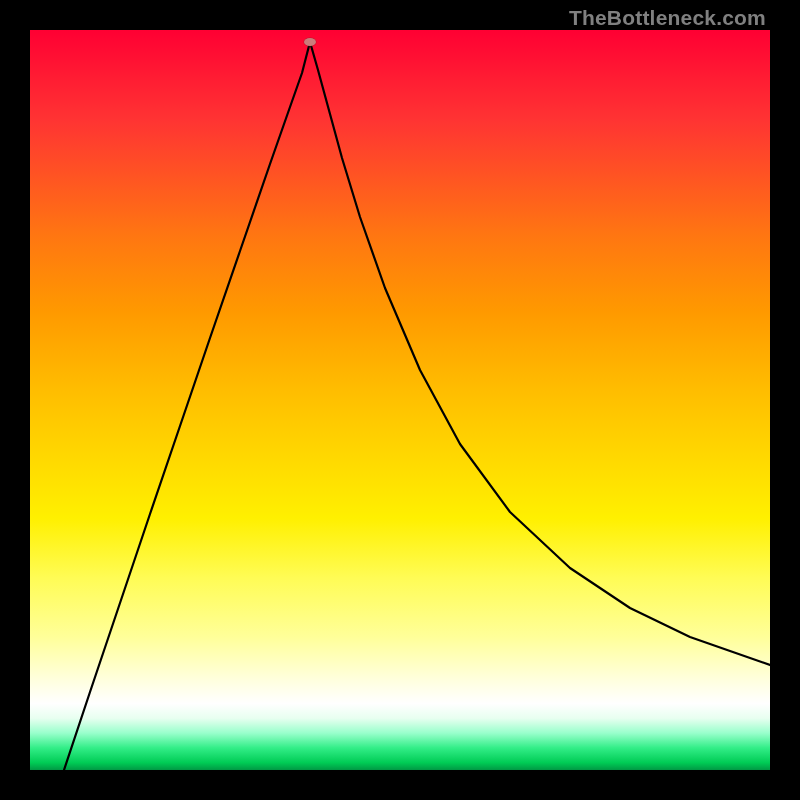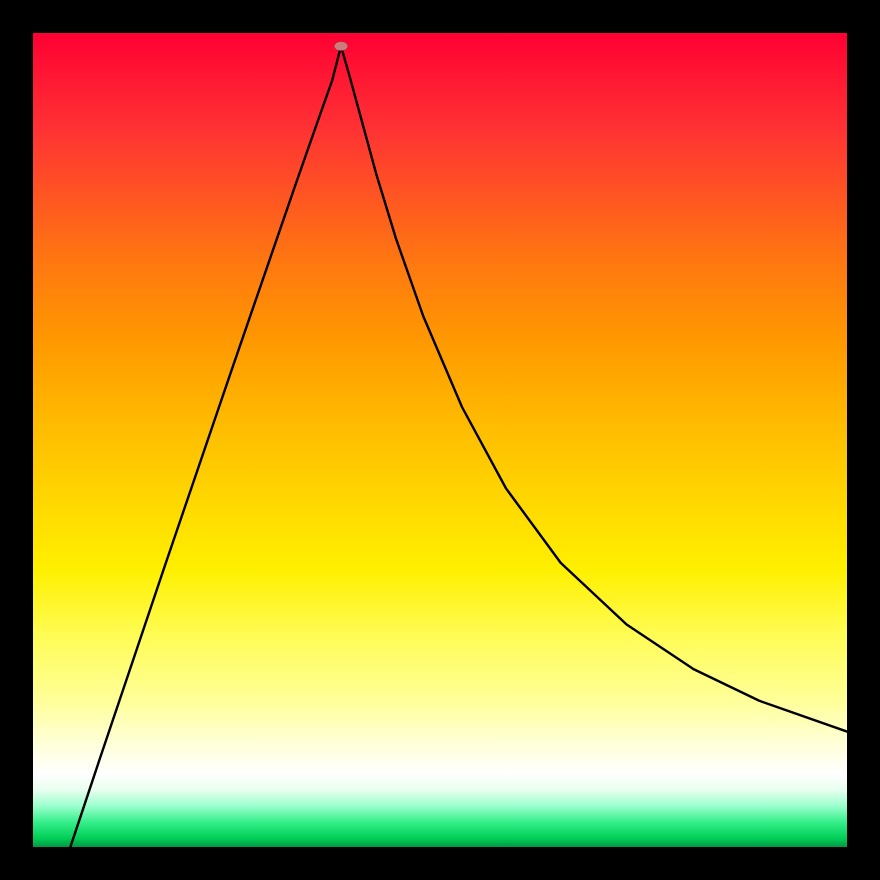--- a/index.html
+++ b/index.html
@@ -75,13 +75,14 @@
 <div class="frame">
   <div class="plot-area">
 
     <svg class="curve-svg" viewBox="0 0 740 740" preserveAspectRatio="none">
       <path id="curve-path" class="curve-path" d="M34 740 L60 662 L90 573 L120 484 L150 396 L180 308 L210 221 L240 134 L260 77 L272 43 L280 12 L288 40 L300 84 L312 128 L330 187 L355 258 L390 340 L430 414 L480 482 L540 538 L600 578 L660 607 L740 635"></path>
     </svg>
 
     <div id="min-marker" class="minimum-marker" style="left: 280px; top: 12px;"></div>
   </div>
 
+  <div class="watermark">TheBottleneck.com</div>
 </div>
 
 </body></html>

